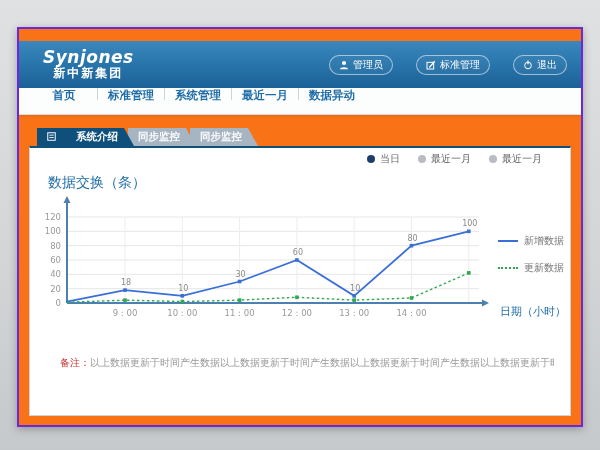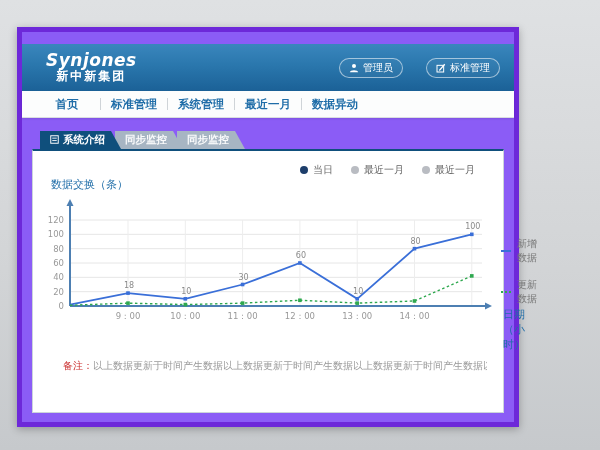--- a/index.html
+++ b/index.html
@@ -3,22 +3,22 @@
 <meta charset="utf-8">
 <style>
   * { margin:0; padding:0; box-sizing:border-box; }
   html,body { width:600px; height:450px; overflow:hidden; }
   body {
     font-family:"DejaVu Sans","Liberation Sans",sans-serif;
     background:linear-gradient(180deg,#dfe1e3 0%,#d2d4d6 60%,#c6c9cc 100%);
     position:relative;
   }
   .page-card {
-    position:absolute; left:17px; top:27px; width:502px; height:400px;
-    background:#8b5cf6; border:5px solid #6d28d9;
+    position:absolute; left:17px; top:27px; width:566px; height:400px;
+    background:#f97316; border:2px solid #6d28d9;
     box-shadow:0 2px 8px rgba(0,0,0,.28);
   }
   
   .header-bar {
     position:absolute; left:0; top:12px; width:100%; height:47px;
     background:linear-gradient(180deg,#3a86bd 0%,#2a77ad 45%,#1b6197 100%);
     display:flex; align-items:center;
   }
   .logo { margin-left:24px; color:#fff; line-height:1.05; text-align:center; }
   .logo .l1 { font-size:17px; font-weight:bold; font-style:italic; letter-spacing:.5px; }
@@ -29,47 +29,47 @@
     display:flex; align-items:center; gap:4px;
     border:1px solid rgba(255,255,255,.55); border-radius:10px;
     padding:2px 9px; color:#fff; font-size:10px; cursor:pointer; background:rgba(255,255,255,.04);
   }
   .pill svg { display:block; }
   
   .nav-bar {
     position:absolute; left:0; top:59px; width:100%; height:27px;
     background:#fcfdfd; border-bottom:1px solid #dadee1;
     box-shadow:0 1px 2px rgba(0,0,0,.10);
-    display:flex; align-items:center; padding-left:12px;
+    display:flex; padding-left:12px;
   }
   .nav-item {
     width:66px; text-align:center; font-size:11.5px; font-weight:bold;
     color:#1f6da8; cursor:pointer; white-space:nowrap;
   }
   .nav-sep { width:1px; height:12px; background:#cfd4d8; }
   
   .tabs { position:absolute; left:18px; top:99px; display:flex; z-index:3; }
   .tab {
     height:18px; padding:0 16px 0 10px; margin-right:-6px;
-    display:flex; align-items:center; gap:4px;
+    display:flex; align-items:center; gap:20px;
     font-size:10.5px; font-weight:bold; color:#fff; cursor:pointer;
     clip-path:polygon(0 0,calc(100% - 10px) 0,100% 100%,0 100%);
   }
   .tab.active { background:#0f4f7c; z-index:4; }
   .tab.inactive { background:#a7b5c3; color:rgba(255,255,255,.95); }
   .panel {
     position:absolute; left:10px; right:10px; top:117px; bottom:9px;
     background:#fff; border:1px solid #ccd4db; border-top:2px solid #0f4f7c;
   }
   
-  .radio-group { position:absolute; top:12px; right:28px; display:flex; gap:18px; }
+  .radio-group { position:absolute; top:4px; right:28px; display:flex; gap:18px; }
   .radio-item { display:flex; align-items:center; gap:5px; font-size:10px; color:#666; cursor:pointer; }
   .radio-dot { width:8px; height:8px; border-radius:50%; background:#b9bcc2; }
   .radio-dot.selected { background:#1d3e6b; }
-  .y-axis-title { position:absolute; left:18px; top:26px; font-size:11px; color:#1f6da8; }
+  .y-axis-title { position:absolute; left:18px; top:26px; font-size:14px; color:#1f6da8; }
   .x-axis-title { position:absolute; left:470px; top:156px; font-size:11px; font-weight:normal; color:#1f6da8; }
   #chart { position:absolute; left:12px; top:45px; }
   #chart text.tick { font-size:8.5px; fill:#999; }
   #chart text.plabel { font-size:8px; fill:#8a8a8a; }
   .legend { position:absolute; left:468px; top:86px; display:flex; flex-direction:column; gap:13px; }
   .legend-item { display:flex; align-items:center; gap:6px; font-size:10px; color:#777; }
   .swatch-solid { width:20px; border-top:2px solid #3a6fd8; }
   .swatch-dotted { width:20px; border-top:2px dotted #2fa84f; }
   
   .note { position:absolute; left:30px; right:16px; top:208px; font-size:10px; color:#9a9a9a; white-space:nowrap; overflow:hidden; }
@@ -96,20 +96,29 @@
         <span>管理员</span>
       </div>
       <div class="pill">
         <span>
           <svg width="10" height="10" viewBox="0 0 12 12">
               <rect x="1.2" y="2.8" width="8" height="8" fill="none" stroke="#fff" stroke-width="1.2"></rect>
               <path d="M4 9 L10.5 1.5" stroke="#fff" stroke-width="1.4"></path>
             </svg>
         </span>
         <span>标准管理</span>
+      </div>
+      <div class="pill">
+        <span>
+          <svg width="10" height="10" viewBox="0 0 12 12">
+              <circle cx="6" cy="6.6" r="4" fill="none" stroke="#fff" stroke-width="1.2"></circle>
+              <line x1="6" y1="0.5" x2="6" y2="5" stroke="#fff" stroke-width="1.4"></line>
+            </svg>
+        </span>
+        <span>退出</span>
       </div>
     </div>
   </div>
 
   <div class="nav-bar">
     <div class="nav-item">首页</div>
     <div class="nav-sep"></div>
     <div class="nav-item">标准管理</div>
     <div class="nav-sep"></div>
     <div class="nav-item">系统管理</div>

